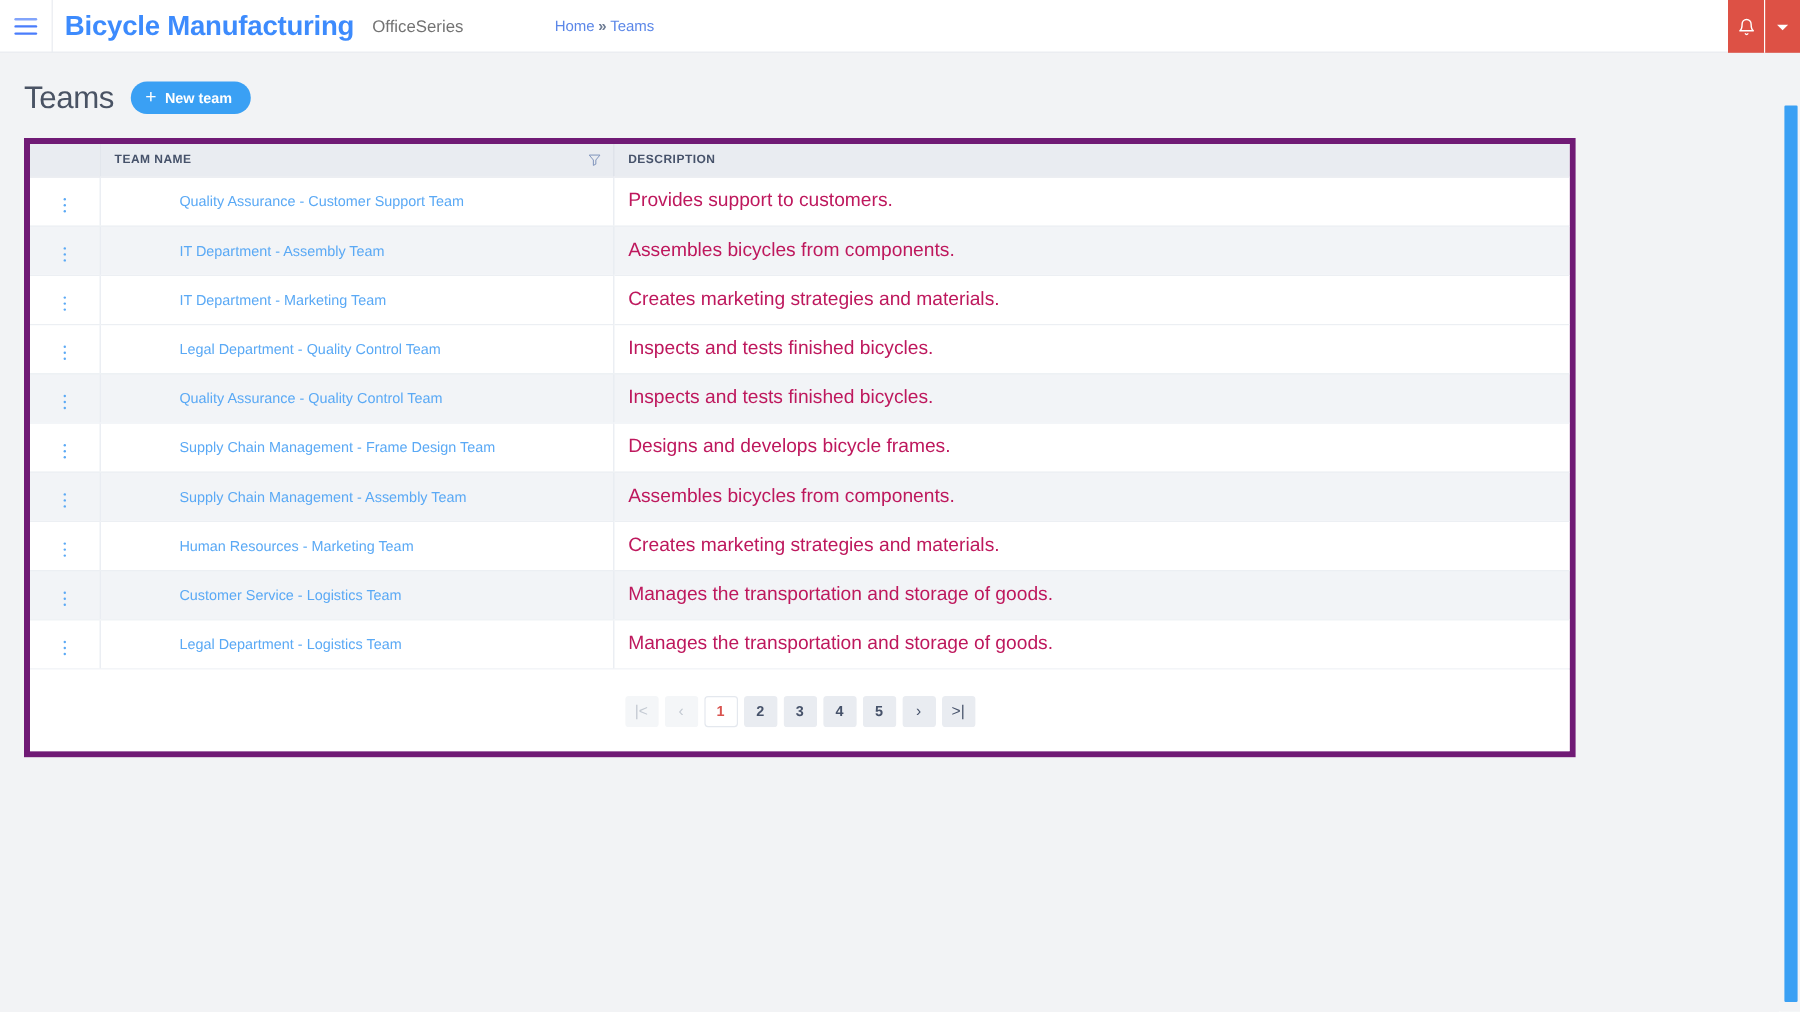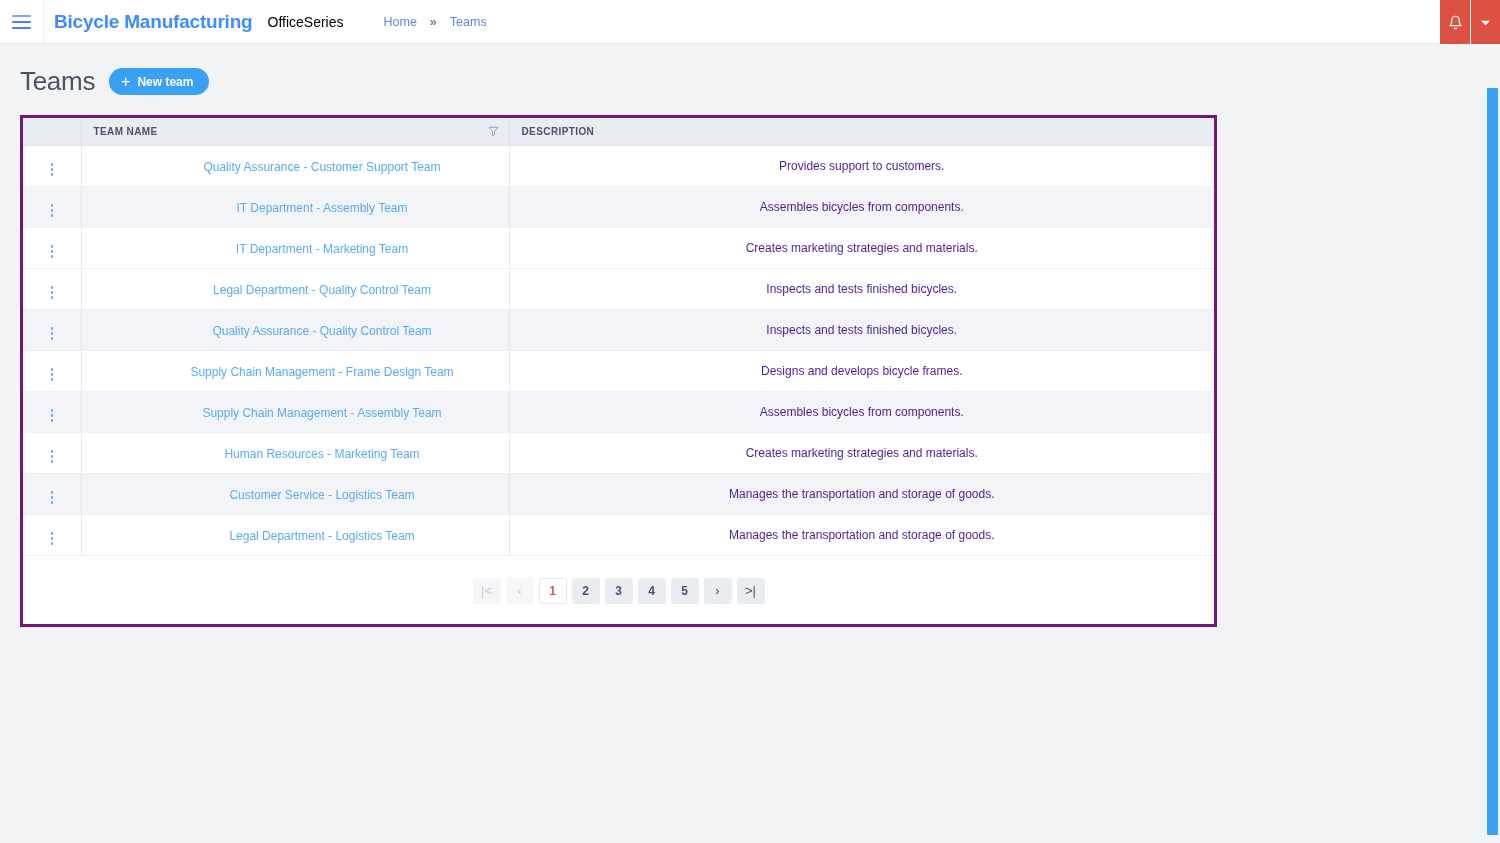--- a/index.html
+++ b/index.html
@@ -42,43 +42,43 @@
   .hamburger span {
     display: block;
     width: 19px;
     height: 2px;
     border-radius: 1px;
     background: #4a7dfc;
   }
   .hamburger span:nth-child(1) { background: #82a4fb; }
 
   .brand {
-    font-size: 19px;
+    font-size: 23px;
     font-weight: bold;
     color: #3d8bfd;
     margin-left: 10px;
     letter-spacing: -0.2px;
     white-space: nowrap;
   }
 
   .brand-sub {
     font-size: 14px;
-    color: #000000;
+    color: #737373;
     margin-left: 15px;
     white-space: nowrap;
   }
 
   .breadcrumb {
-    margin-left: 40px;
+    margin-left: 76px;
     font-size: 12.5px;
     color: #5b87e8;
     white-space: nowrap;
     display: flex;
     align-items: center;
-    gap: 13px;
+    gap: 3px;
     text-align: right;
   }
   .breadcrumb .sep { color: #6d7b93; font-weight: bold; }
   .breadcrumb a { color: #5b87e8; text-decoration: none; }
 
   .nav-right {
     position: absolute;
     right: 0;
     top: 0;
     display: flex;
@@ -129,22 +129,22 @@
     align-items: center;
     gap: 7px;
     cursor: pointer;
     font-family: "Liberation Sans", sans-serif;
   }
   .btn-new .plus { font-size: 16px; font-weight: normal; line-height: 1; }
 
   
   .card {
     background: #ffffff;
-    border: 3px solid #701a75;
-    width: 1197px;
+    border: 5px solid #701a75;
+    width: 1293px;
   }
 
   table {
     width: 100%;
     border-collapse: collapse;
     table-layout: fixed;
   }
 
   thead th {
     background: #e9ecf1;
@@ -167,21 +167,21 @@
     right: 10px;
     top: 50%;
     transform: translateY(-50%);
     cursor: pointer;
     line-height: 0;
   }
 
   tbody tr { height: 41px; }
   tbody tr.odd  { background: #ffffff; }
   tbody tr.even { background: #f2f4f7; }
-  tbody tr td { border-bottom: 1px solid #eceff3; text-align: center; }
+  tbody tr td { border-bottom: 1px solid #eceff3; }
 
   td.cell-act {
     width: 58px;
     text-align: center;
     vertical-align: middle;
     padding: 0;
   }
   .kebab {
     display: inline-flex;
     flex-direction: column;
@@ -206,22 +206,22 @@
   td.cell-name a {
     color: #5aa9f5;
     font-size: 12px;
     text-decoration: none;
     cursor: pointer;
   }
   td.cell-desc {
     border-left: 1px solid #e6eaf0;
     padding: 0 12px;
     vertical-align: middle;
-    font-size: 12px;
-    color: #4c1d95;
+    font-size: 16px;
+    color: #be185d;
   }
 
   
   .pager {
     display: flex;
     justify-content: center;
     align-items: center;
     gap: 5px;
     padding: 22px 0 20px 0;
     background: #ffffff;

